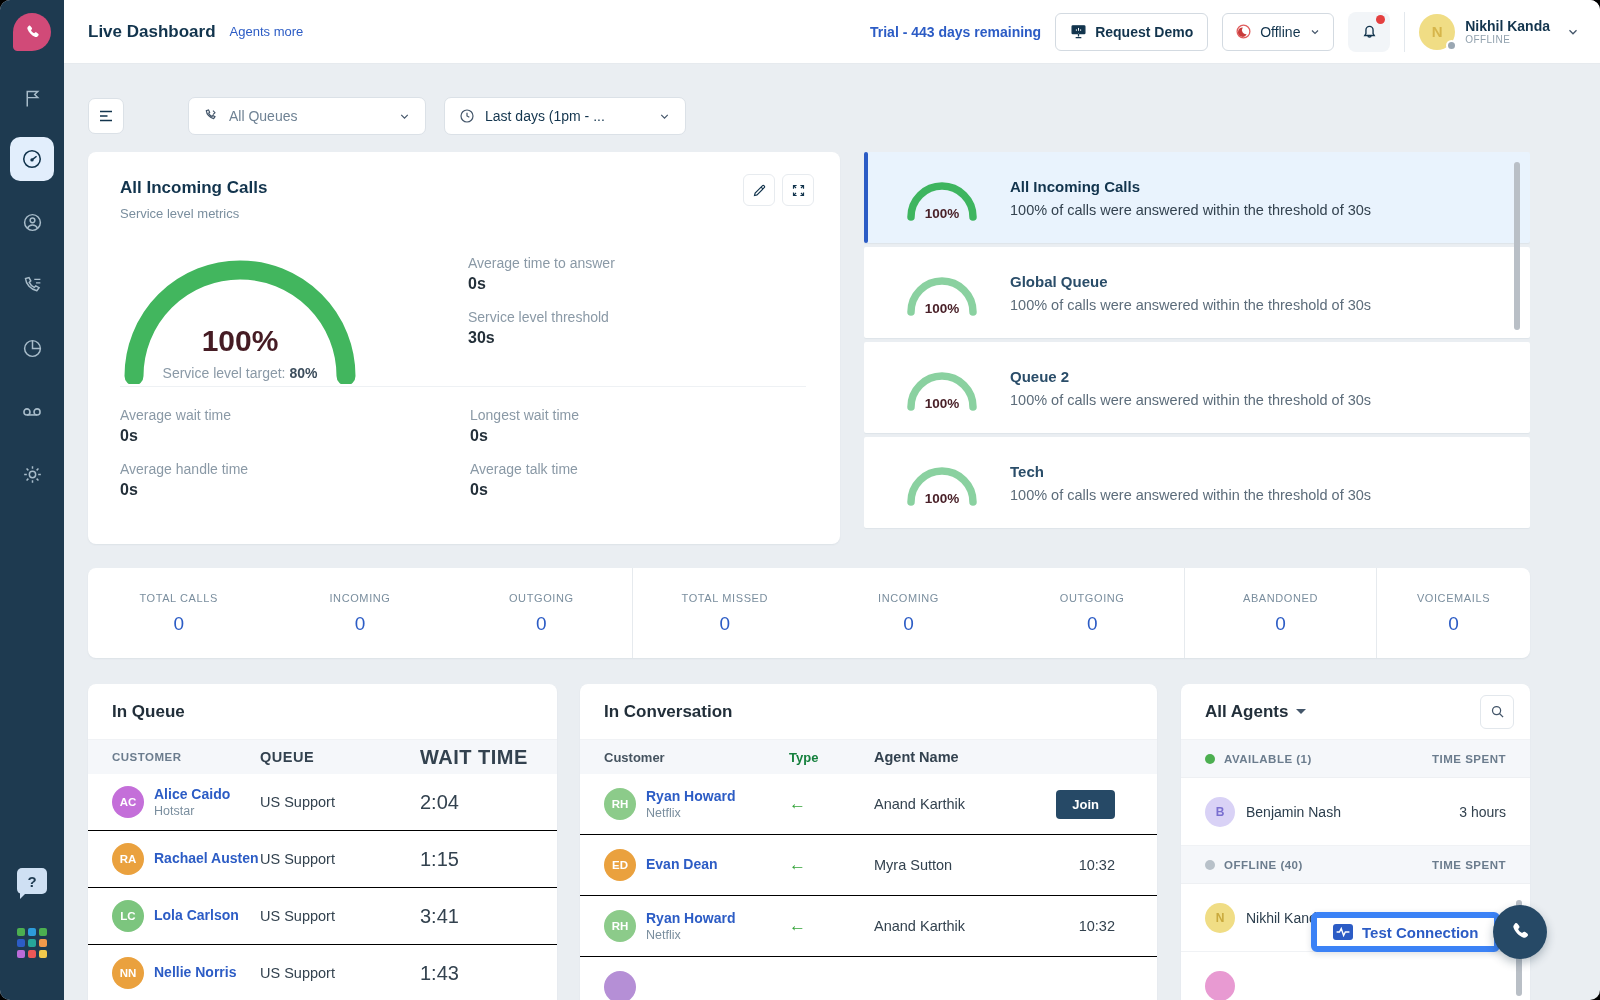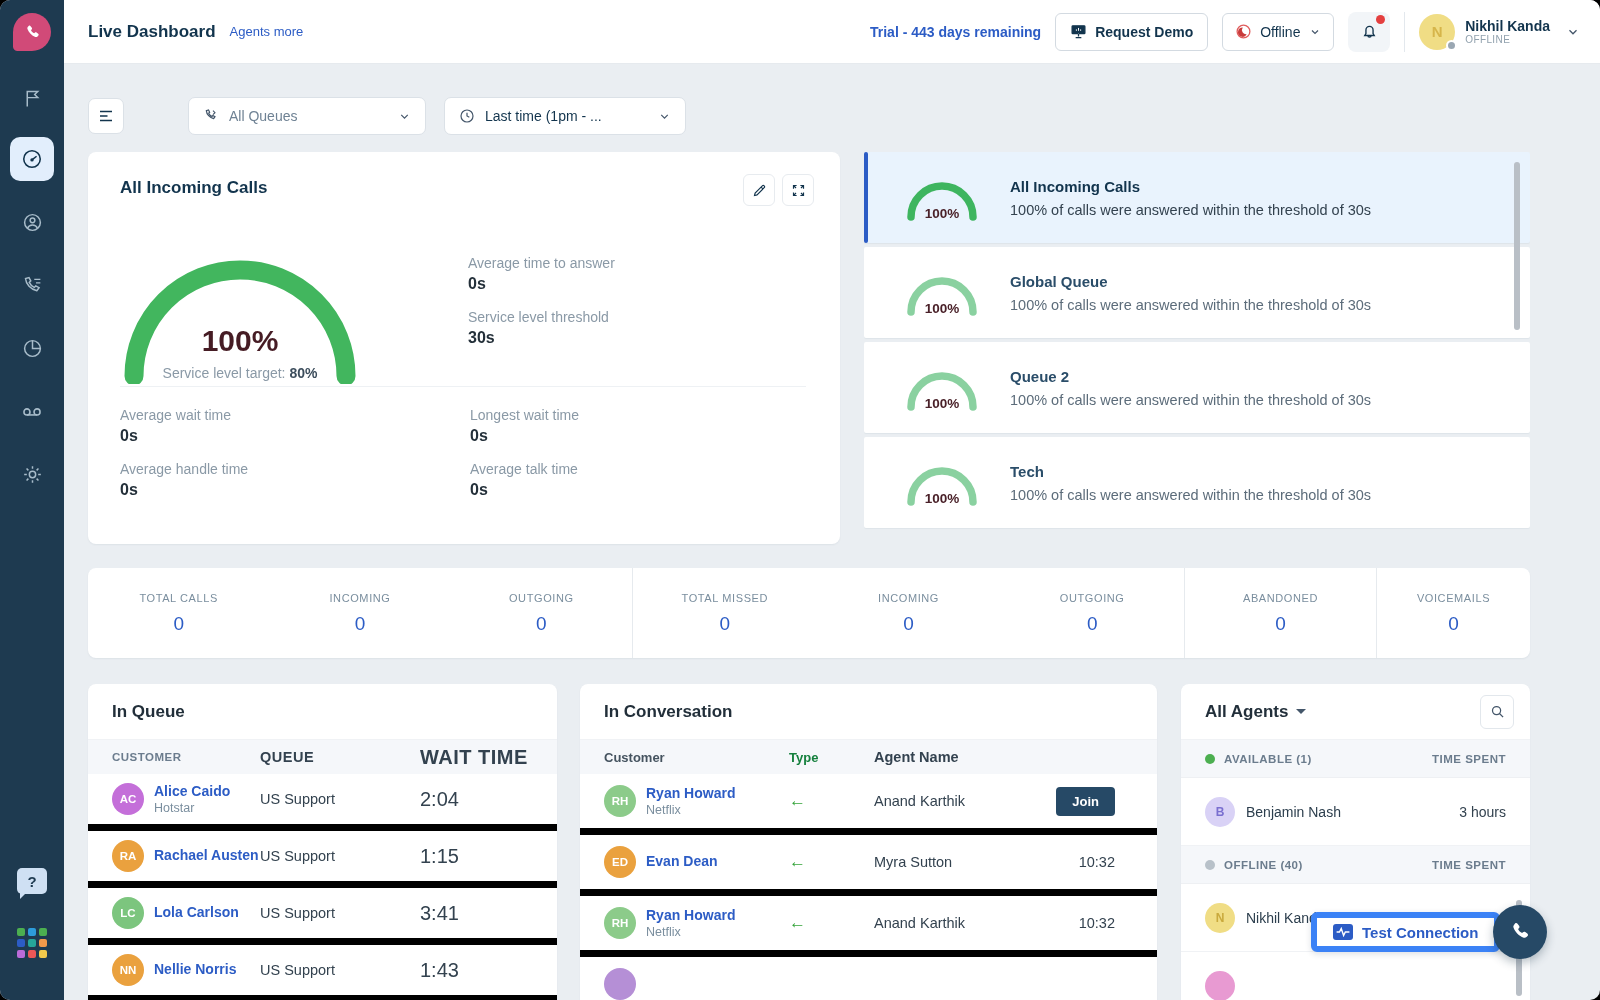--- a/index.html
+++ b/index.html
@@ -101,21 +101,21 @@
 
   
   .tcard { top:684px; height:370px; overflow:hidden; }
   .inqueue { left:88px; width:469px; }
   .inconv { left:580px; width:577px; }
   .t-title { height:56px; display:flex; align-items:center; padding:0 24px; font-size:17px; font-weight:bold; color:#222f3a;
     border-bottom:1px solid #f0f2f5; }
   .t-head { height:34px; background:#f5f7fa; display:flex; align-items:center; padding:0 24px;
     font-size:11.5px; letter-spacing:.5px; color:#6b7c8d; font-weight:bold; }
   .t-head.mixed { font-size:13px; letter-spacing:0; color:#45535f; }
-  .t-row { display:flex; align-items:center; padding:0 24px; border-bottom:7px solid #000000; }
+  .t-row { display:flex; align-items:center; padding:0 24px; border-bottom:1px solid #000000; }
   .inqueue .t-row { height:57px; }
   .inconv .t-row { height:61px; }
   .col-c { width:148px; display:flex; align-items:center; gap:10px; }
   .col-q { width:160px; font-size:14.5px; color:#33424f; }
   .col-w { flex:1; font-size:20px; color:#33424f; }
   .col-c2 { width:185px; display:flex; align-items:center; gap:10px; }
   .col-t { width:85px; font-size:17px; color:#35a43a; }
   .col-a { width:160px; font-size:14.5px; color:#33424f; }
   .col-act { flex:1; display:flex; justify-content:flex-end; padding-right:18px; font-size:14.5px; color:#33424f; }
   .avatar { width:32px; height:32px; border-radius:50%; flex:none; display:flex; align-items:center; justify-content:center;
@@ -283,29 +283,30 @@
       <span>All Queues</span>
       <svg class="chev" width="13" height="13" viewBox="0 0 24 24" fill="none" stroke="#44566a" stroke-width="2.2">
           <path d="M6 9l6 6 6-6"></path>
         </svg>
     </div>
     <div class="dd-filter dd-time">
       <svg width="16" height="16" viewBox="0 0 24 24" fill="none" stroke="#44566a" stroke-width="1.8">
           <circle cx="12" cy="12" r="9"></circle>
           <path d="M12 7v5l3.5 2"></path>
         </svg>
-      <span>Last time (1pm - ...</span>
+      <span>Last days (1pm - ...</span>
       <svg class="chev" width="13" height="13" viewBox="0 0 24 24" fill="none" stroke="#44566a" stroke-width="2.2">
           <path d="M6 9l6 6 6-6"></path>
         </svg>
     </div>
   </div>
 
   <section class="card svc">
     <div class="svc-title">All Incoming Calls</div>
+    <div class="svc-sub">Service level metrics</div>
     <div class="svc-actions">
       <button class="icon-btn">
         <svg width="15" height="15" viewBox="0 0 24 24" fill="none" stroke="#12344d" stroke-width="1.8">
             <path d="M4 20l1-4L16.5 4.5a2.1 2.1 0 0 1 3 3L8 19l-4 1z"></path>
             <path d="M14.5 6.5l3 3"></path>
           </svg>
       </button>
       <button class="icon-btn">
         <svg width="15" height="15" viewBox="0 0 24 24" fill="none" stroke="#12344d" stroke-width="1.9">
             <path d="M4 9V4h5M15 4h5v5M20 15v5h-5M9 20H4v-5"></path>

